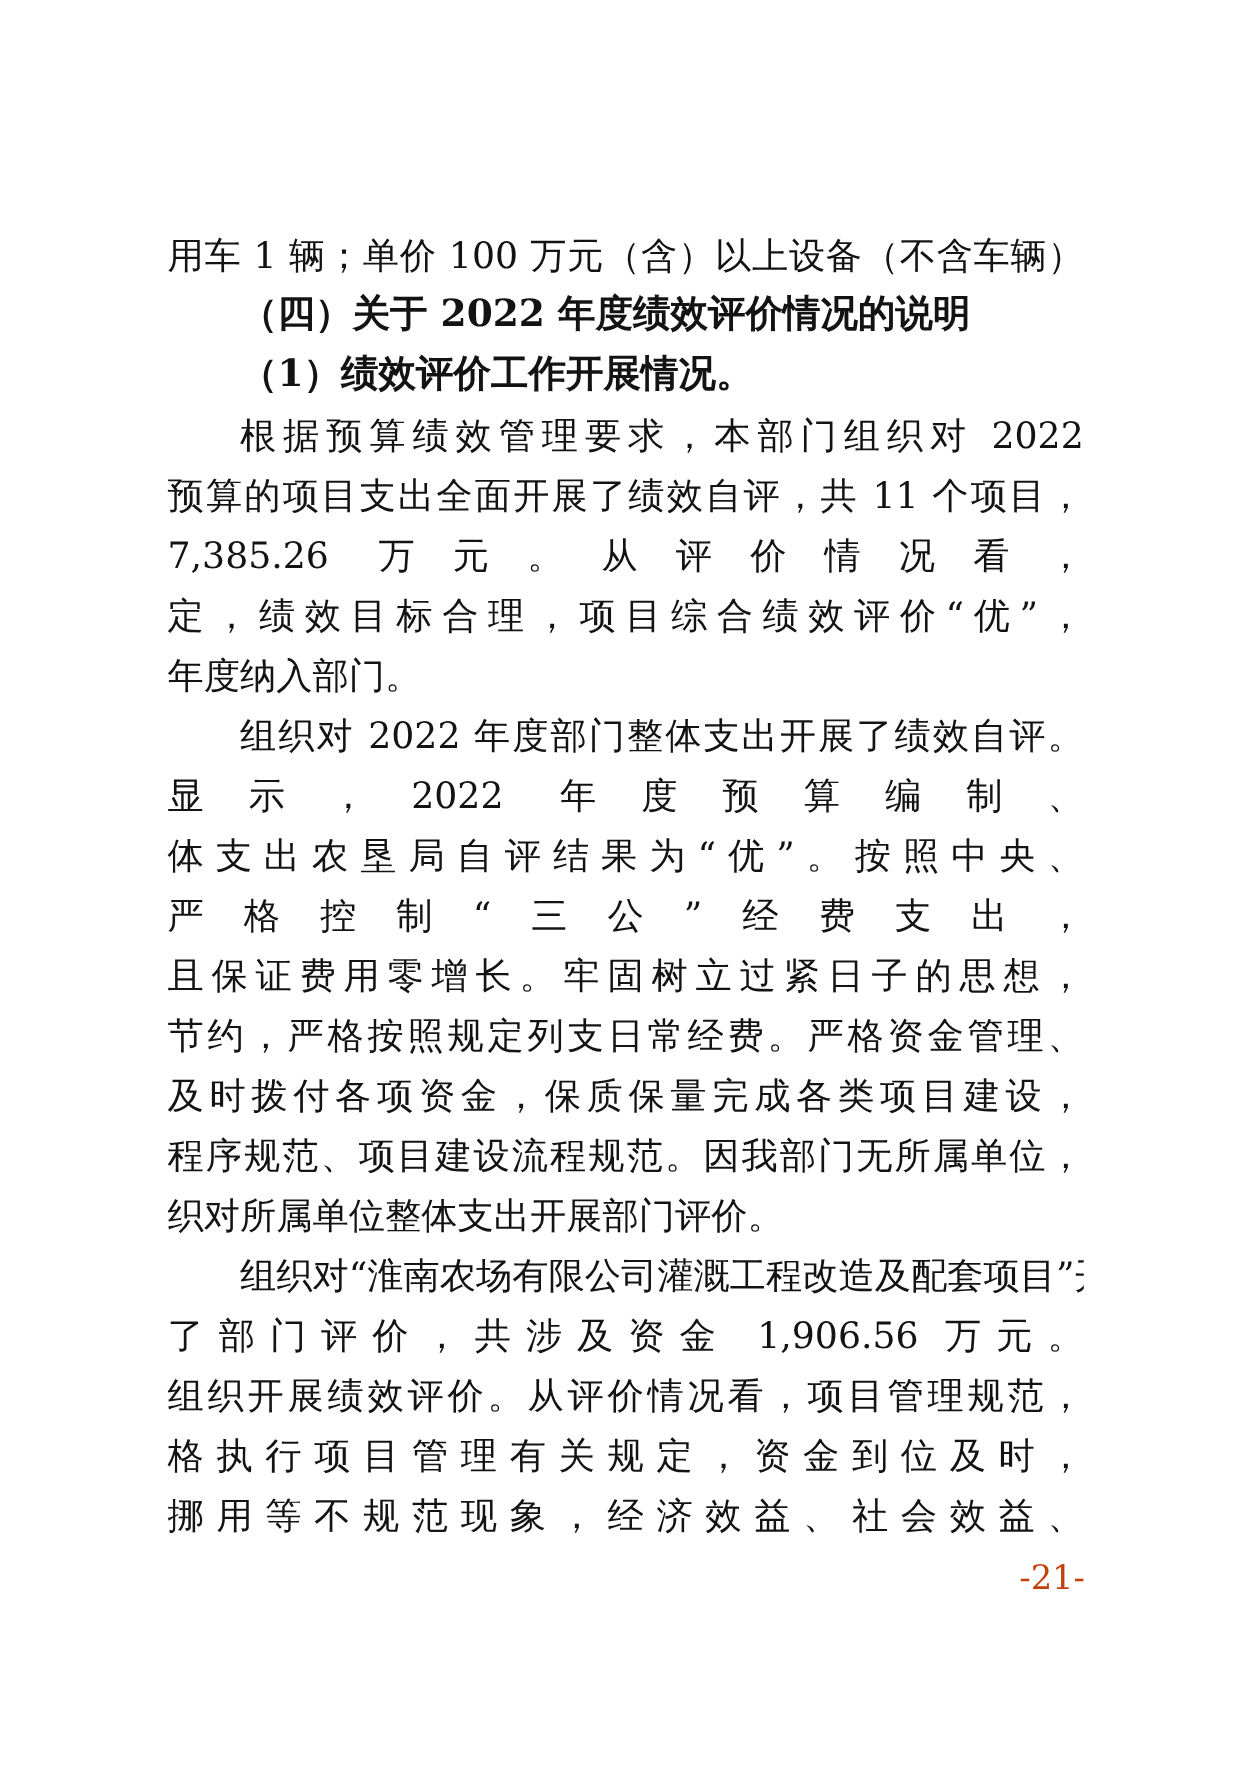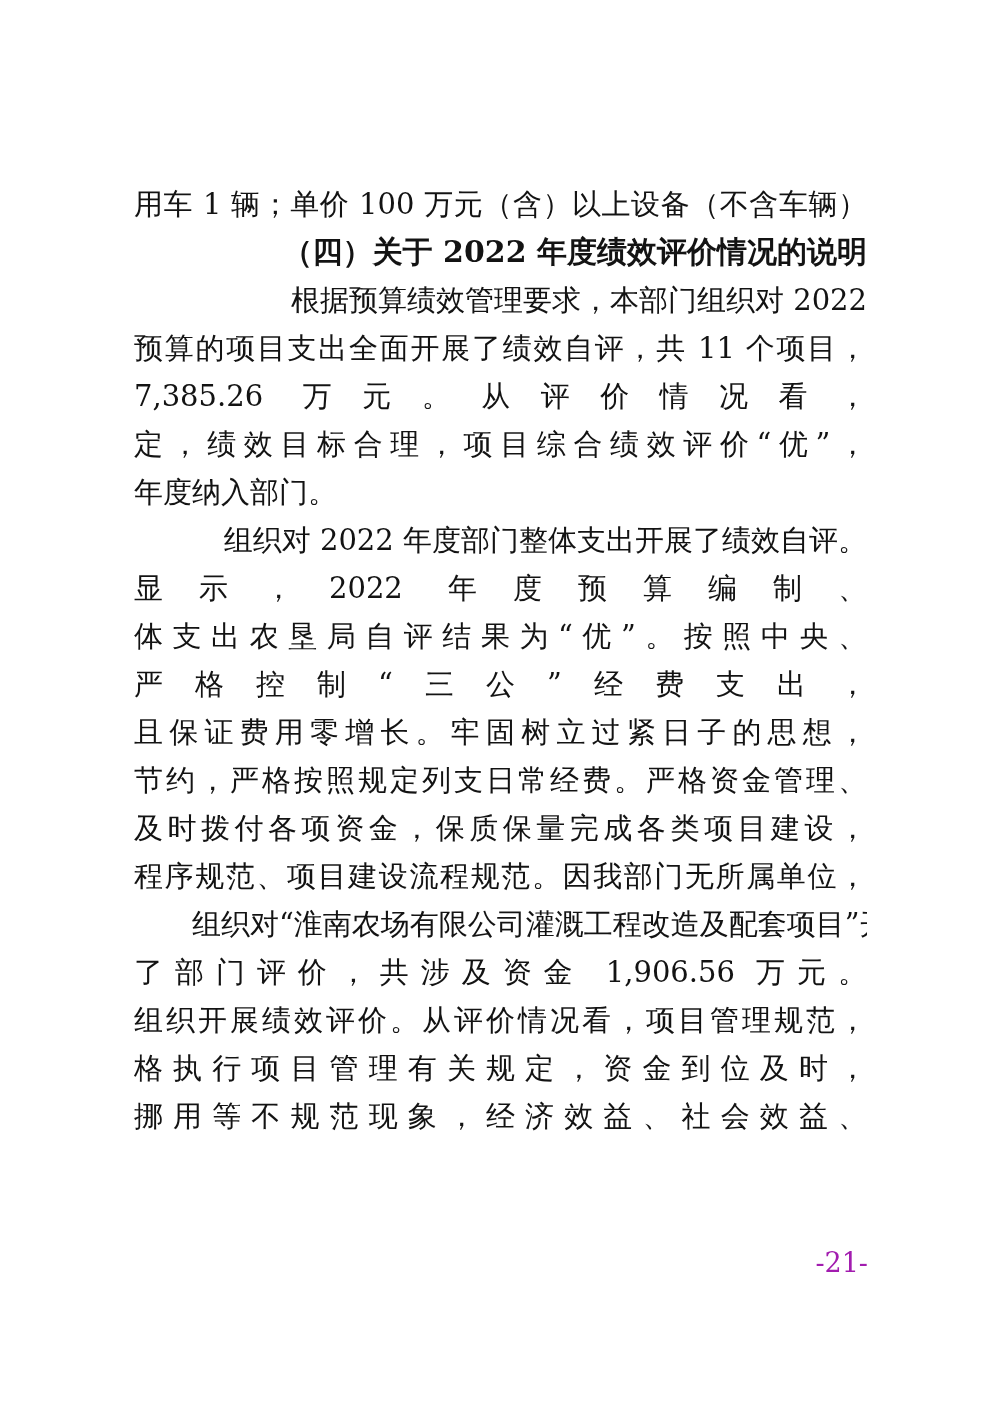--- a/index.html
+++ b/index.html
@@ -29,59 +29,60 @@
     overflow: hidden;
     white-space: normal;
     word-break: keep-all;
   }
   .line.justify {
     text-align: justify;
     text-align-last: justify;
   }
   .line.indent {
     text-indent: 58px;
-    text-align: right;
   }
   .line.h1 {
     font-weight: bold;
     font-size: 30px;
   }
   .line.h2 {
     font-weight: bold;
     font-size: 30px;
   }
   .page-number {
     position: absolute;
     top: 1246px;
     right: 132px;
     font-size: 27px;
     line-height: 34px;
-    color: #a21caf;
+    color: #c2410c;
   }
 </style>
 </head>
 <body>
 
 <div class="page">
   <div class="content">
       <div class="line body justify">用车 1 辆；单价 100 万元（含）以上设备（不含车辆）0 台（套）。</div>
       <div class="line h1 indent">（四）关于 2022 年度绩效评价情况的说明</div>
+      <div class="line h2 indent">（1）绩效评价工作开展情况。</div>
       <div class="line body indent justify">根据预算绩效管理要求，本部门组织对 2022 年度纳入部门</div>
       <div class="line body justify">预算的项目支出全面开展了绩效自评，共 11 个项目，涉及资金</div>
       <div class="line body justify">7,385.26 万元。从评价情况看，项目立项符合职责和相关管理规</div>
       <div class="line body justify">定，绩效目标合理，项目综合绩效评价“优”，基本达到年初设</div>
       <div class="line body">年度纳入部门。</div>
       <div class="line body indent justify">组织对 2022 年度部门整体支出开展了绩效自评。评价结果</div>
       <div class="line body justify">显示，2022 年度预算编制、预算执行工作完成情况较好，部门整</div>
       <div class="line body justify">体支出农垦局自评结果为“优”。按照中央、国务院和省委要求，</div>
       <div class="line body justify">严格控制“三公”经费支出，按“三公”经费管理办法列支费用，</div>
       <div class="line body justify">且保证费用零增长。牢固树立过紧日子的思想，局领导带头厉行</div>
       <div class="line body justify">节约，严格按照规定列支日常经费。严格资金管理、项目管理，</div>
       <div class="line body justify">及时拨付各项资金，保质保量完成各类项目建设，确保资金支出</div>
       <div class="line body justify">程序规范、项目建设流程规范。因我部门无所属单位，因此未组</div>
+      <div class="line body">织对所属单位整体支出开展部门评价。</div>
       <div class="line body indent justify">组织对“淮南农场有限公司灌溉工程改造及配套项目”开展</div>
       <div class="line body justify">了部门评价，共涉及资金 1,906.56 万元。以上项目由我部门自行</div>
       <div class="line body justify">组织开展绩效评价。从评价情况看，项目管理规范，工程建设严</div>
       <div class="line body justify">格执行项目管理有关规定，资金到位及时，支付程序规范，没有</div>
       <div class="line body justify">挪用等不规范现象，经济效益、社会效益、生态效益明显，绩效</div>
     </div>
   <div class="page-number">-21-</div>
 </div>
 
 </body></html>

